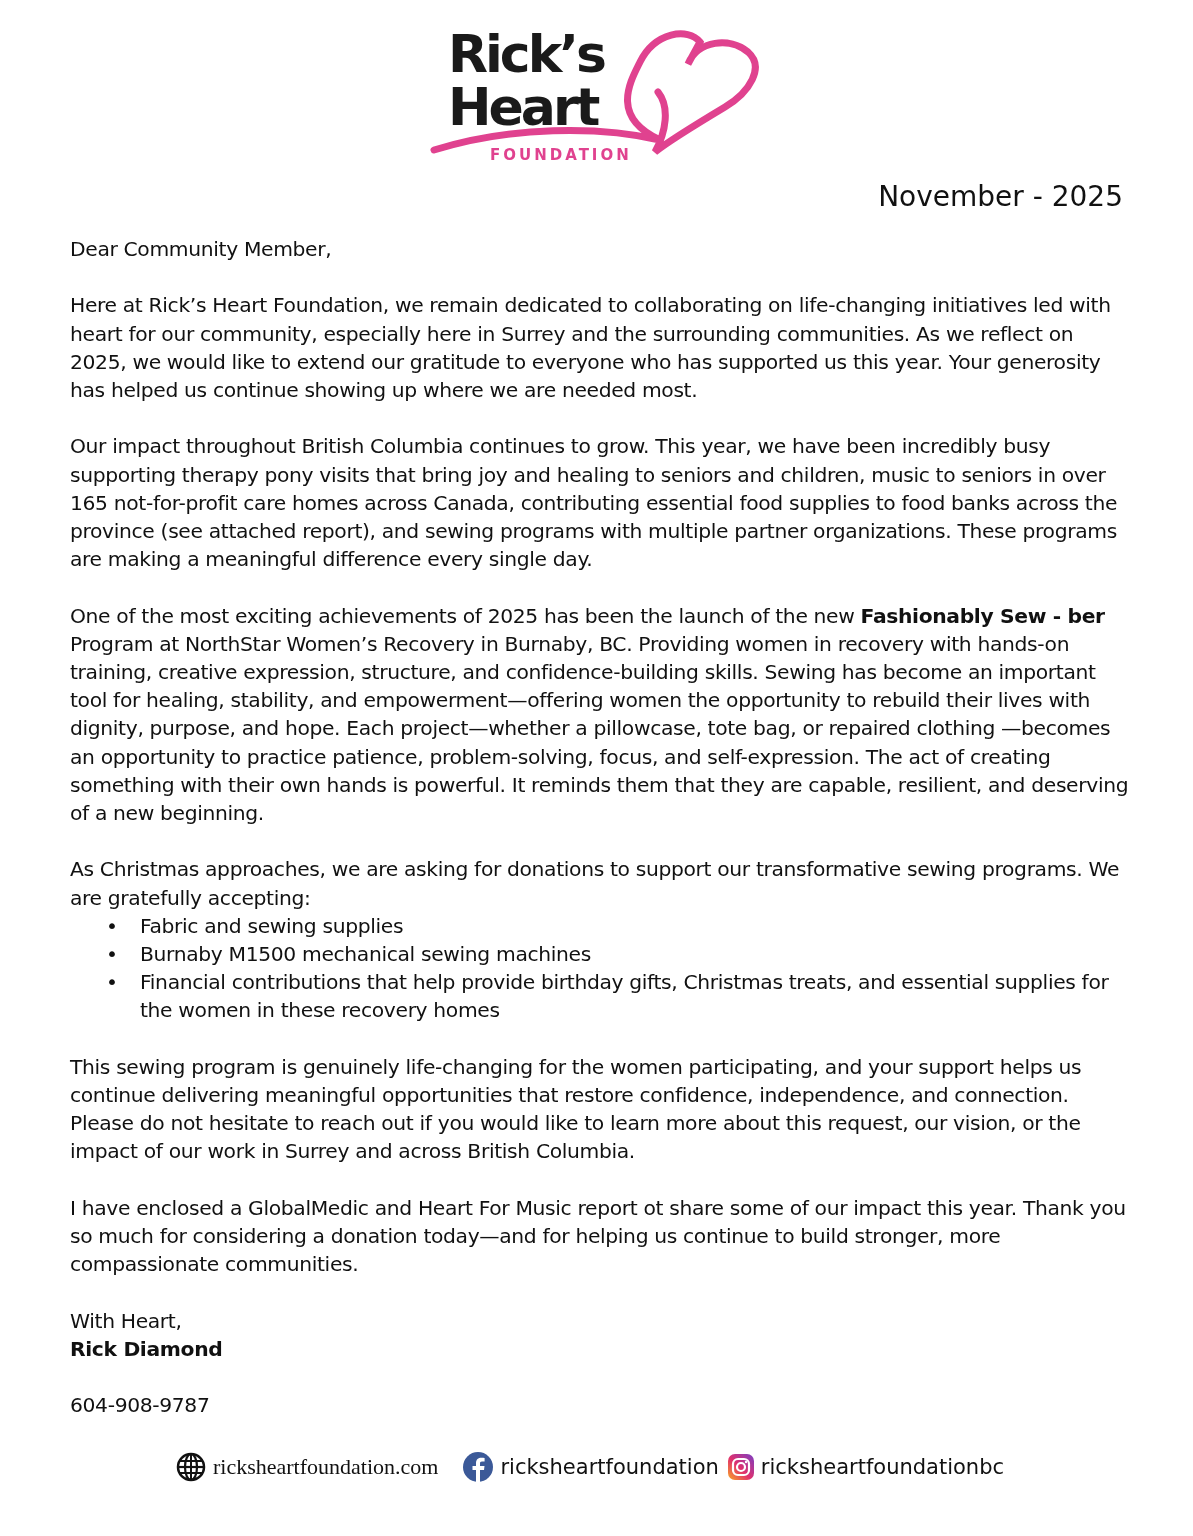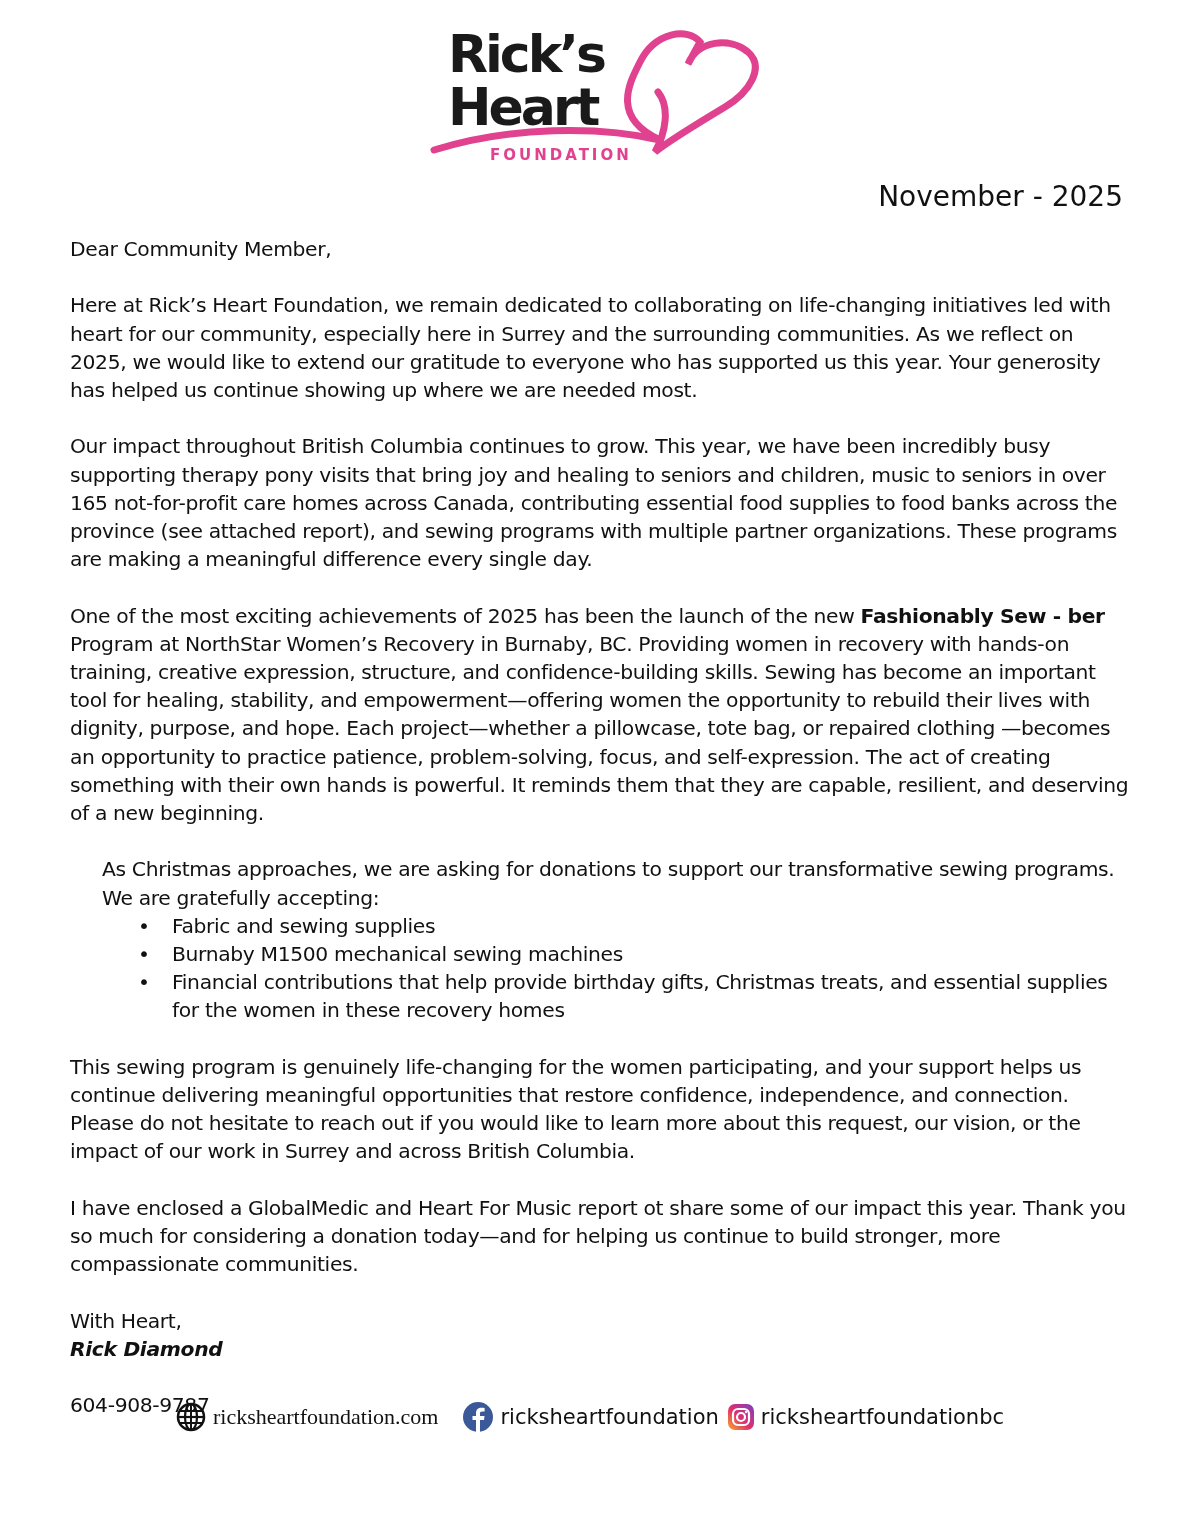--- a/index.html
+++ b/index.html
@@ -6,25 +6,25 @@
   body { width: 1193px; height: 1536px; position: relative; overflow: hidden;
          font-family: "DejaVu Sans", sans-serif; color: #111111; }
   .logo { position: absolute; left: 430px; top: 22px; width: 340px; height: 145px; }
   .date { position: absolute; right: 70px; top: 180px; font-size: 28px; }
   .letter { position: absolute; left: 70px; top: 235px; width: 1060px;
             font-size: 20.3px; line-height: 28.2px; letter-spacing: -0.35px; }
   .letter p { margin: 0 0 28.2px 0; }
   .letter ul { margin: 0; padding: 0 0 0 70px; list-style: none; }
   .letter li { position: relative; }
   .letter li::before { content: "\2022"; position: absolute; left: -34px; }
-  .list-block { margin-bottom: 28.2px; margin-left: 32px; }
+  .list-block { margin-bottom: 28.2px; }
   .b { font-weight: bold; }
-  .sig { font-weight: bold; font-style: italic; }
+  .sig { font-weight: bold; }
   .closing p { margin: 0; }
-  .footer { position: absolute; left: 175px; top: 1397px; height: 40px;
+  .footer { position: absolute; left: 175px; top: 1447px; height: 40px;
             display: flex; align-items: center; font-size: 21px; }
   .fitem { display: flex; align-items: center; margin-right: 20px; }
   .fitem .serif { font-family: "Liberation Serif", serif; font-size: 22px; }
   .fitem svg { margin-right: 6px; }
 </style>
 </head>
 <body>
 
 <div class="logo">
   <svg width="340" height="145" viewBox="0 0 340 145">

